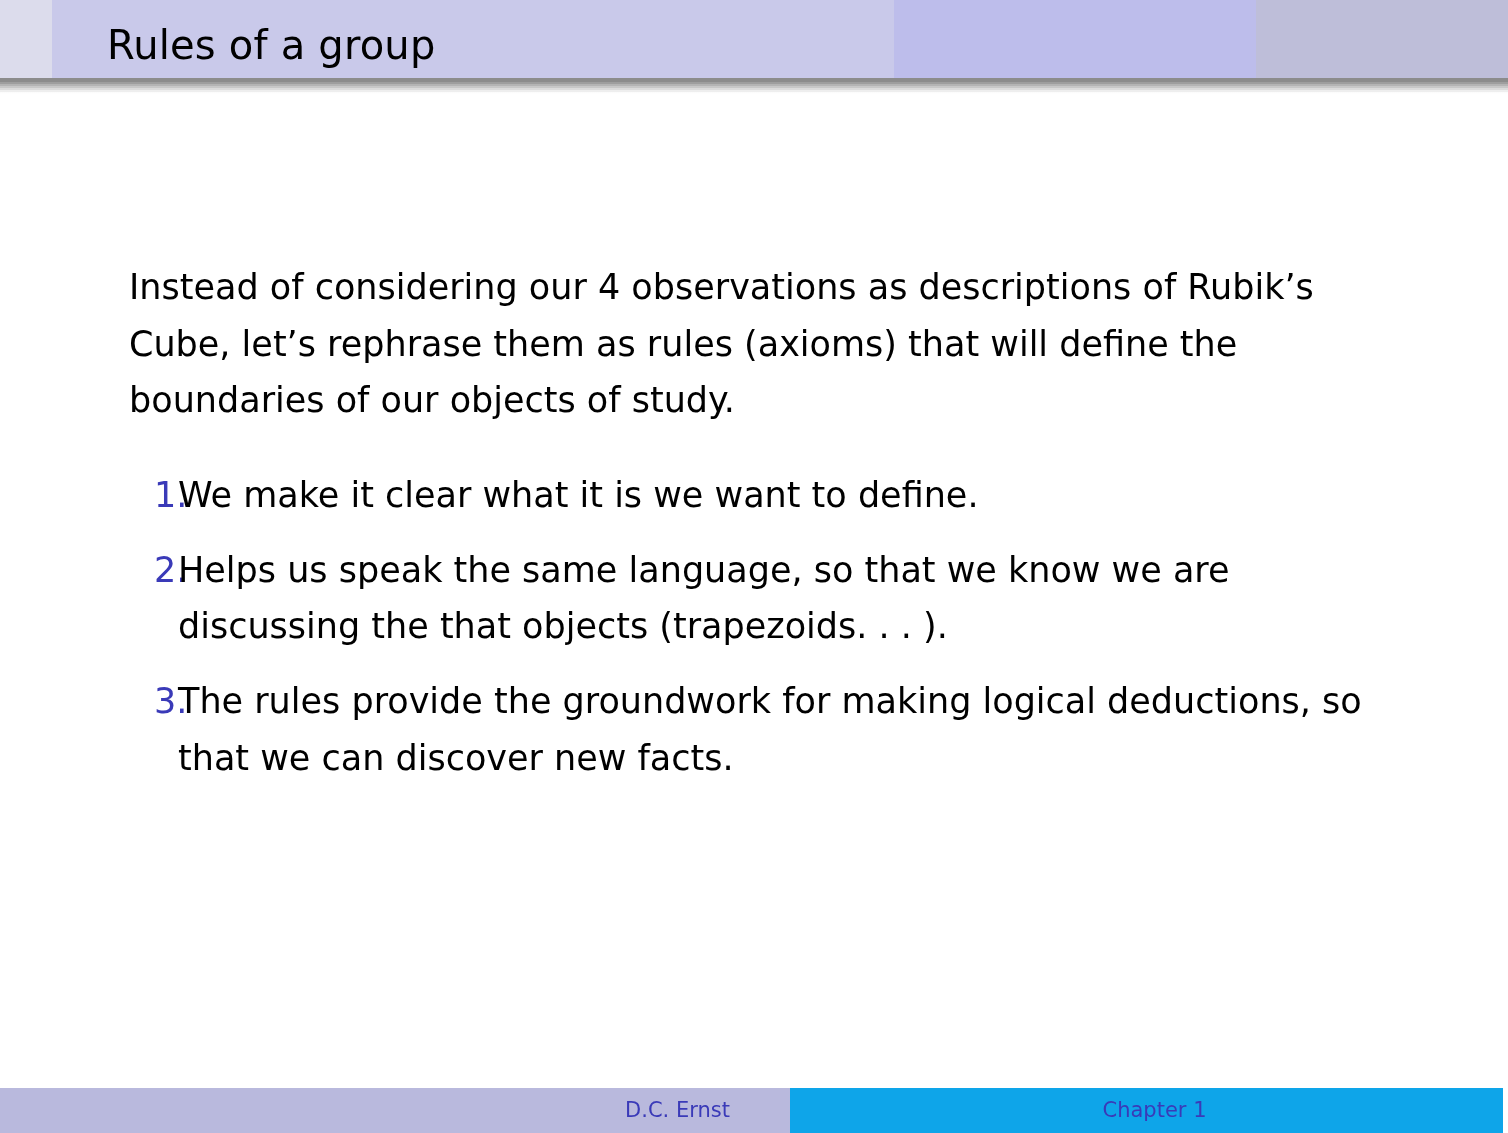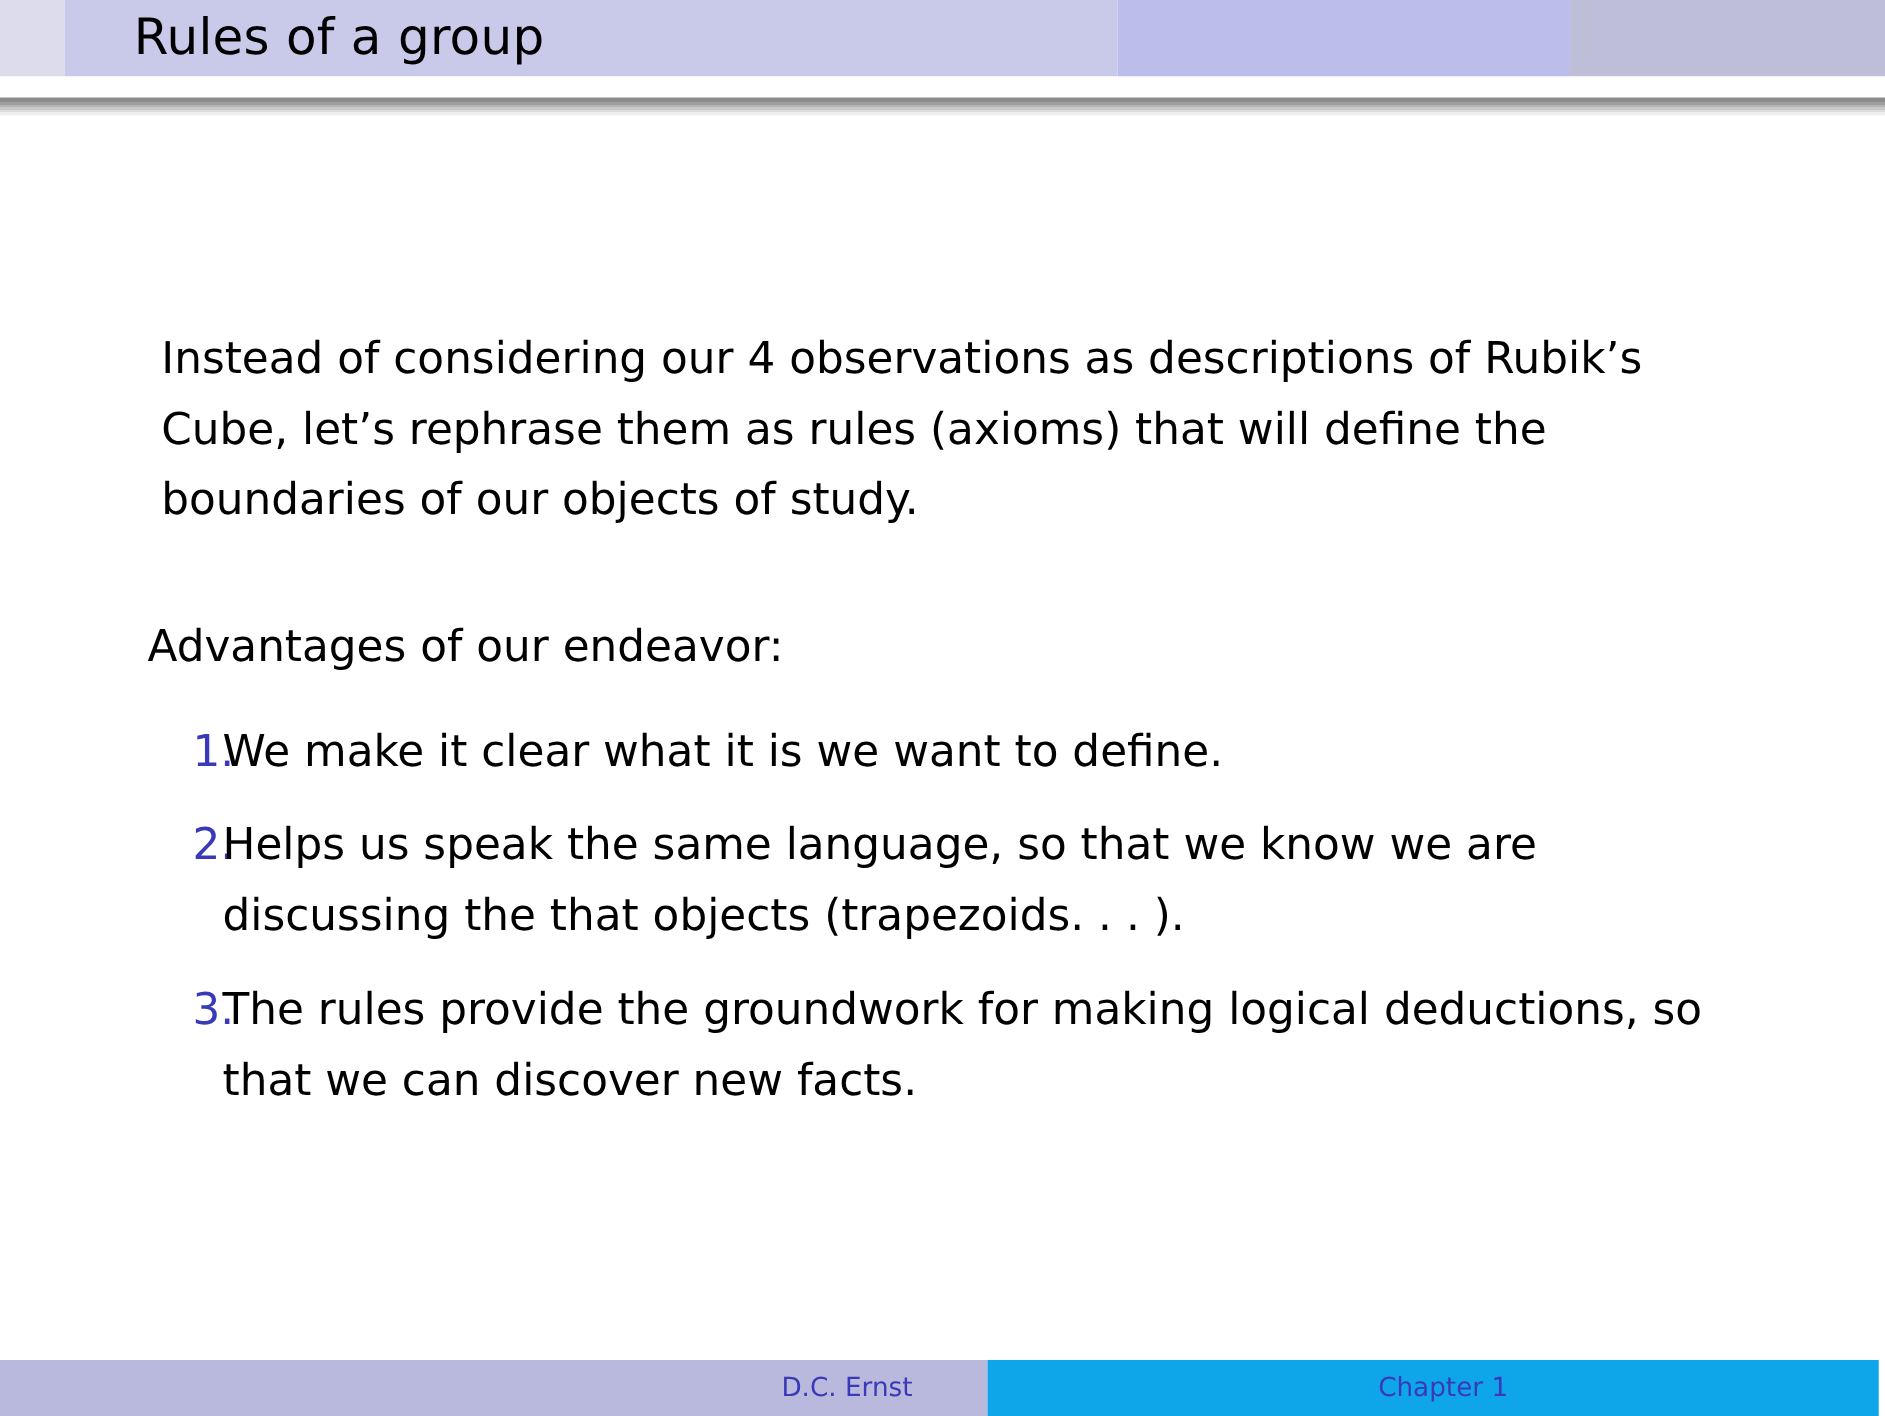--- a/index.html
+++ b/index.html
@@ -16,21 +16,21 @@
     font-family: "DejaVu Sans", "Liberation Sans", sans-serif;
     -webkit-font-smoothing: antialiased;
   }
 
   
   #slide-header {
     position: absolute;
     left: 0;
     top: 0;
     width: 1508px;
-    height: 61px;
+    height: 92px;
     display: flex;
     align-items: flex-end;
   }
   .hdr-band { height: 100%; }
   .hdr-band-far-left { width: 52px;  background: #dcdcec; }
   .hdr-band-title    { flex: 0 0 842px; background: #c9c9ea; position: relative; }
   .hdr-band-mid      { flex: 0 0 362px; background: #bdbdeb; }
   .hdr-band-right    { flex: 1 1 auto;  background: #bebed9; }
 
   #slide-title {
@@ -157,21 +157,20 @@
   </div>
   <div class="hdr-band hdr-band-mid"></div>
   <div class="hdr-band hdr-band-right"></div>
 </div>
 <div id="header-shadow"></div>
 
 <div id="slide-body">
 
   <p id="intro-paragraph">Instead of considering our 4 observations as descriptions of Rubik’s Cube, let’s rephrase them as rules (axioms) that will define the boundaries of our objects of study.</p>
 
-  <p id="advantages-lead">Advantages of our endeavor:</p>
 
   <ol id="advantages-list">
     <li class="list-item">
       <span class="item-marker">1.</span>
       <span class="item-text">We make it clear what it is we want to define.</span>
     </li>
     <li class="list-item">
       <span class="item-marker">2.</span>
       <span class="item-text">Helps us speak the same language, so that we know we are discussing the that objects (trapezoids. . . ).</span>
     </li>

